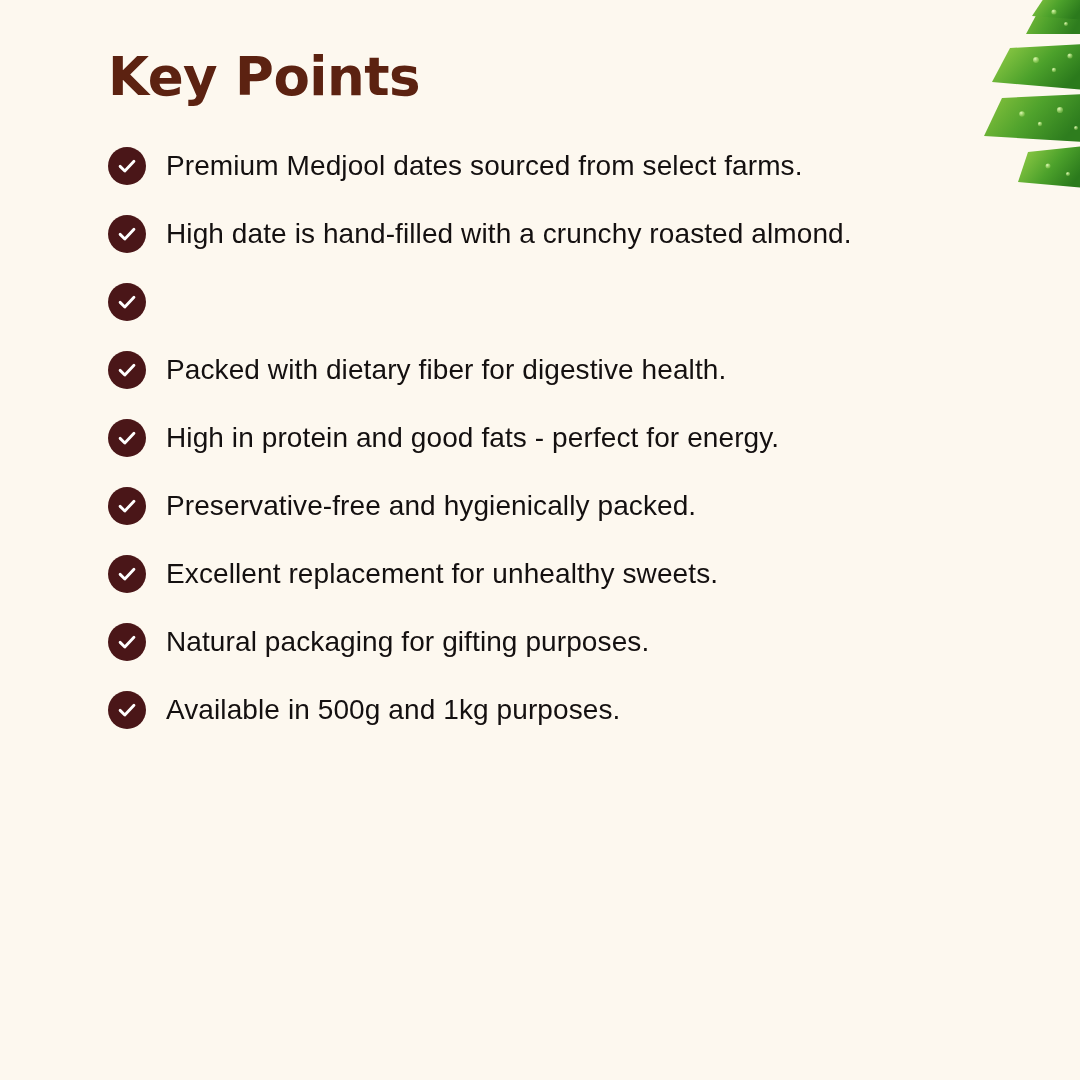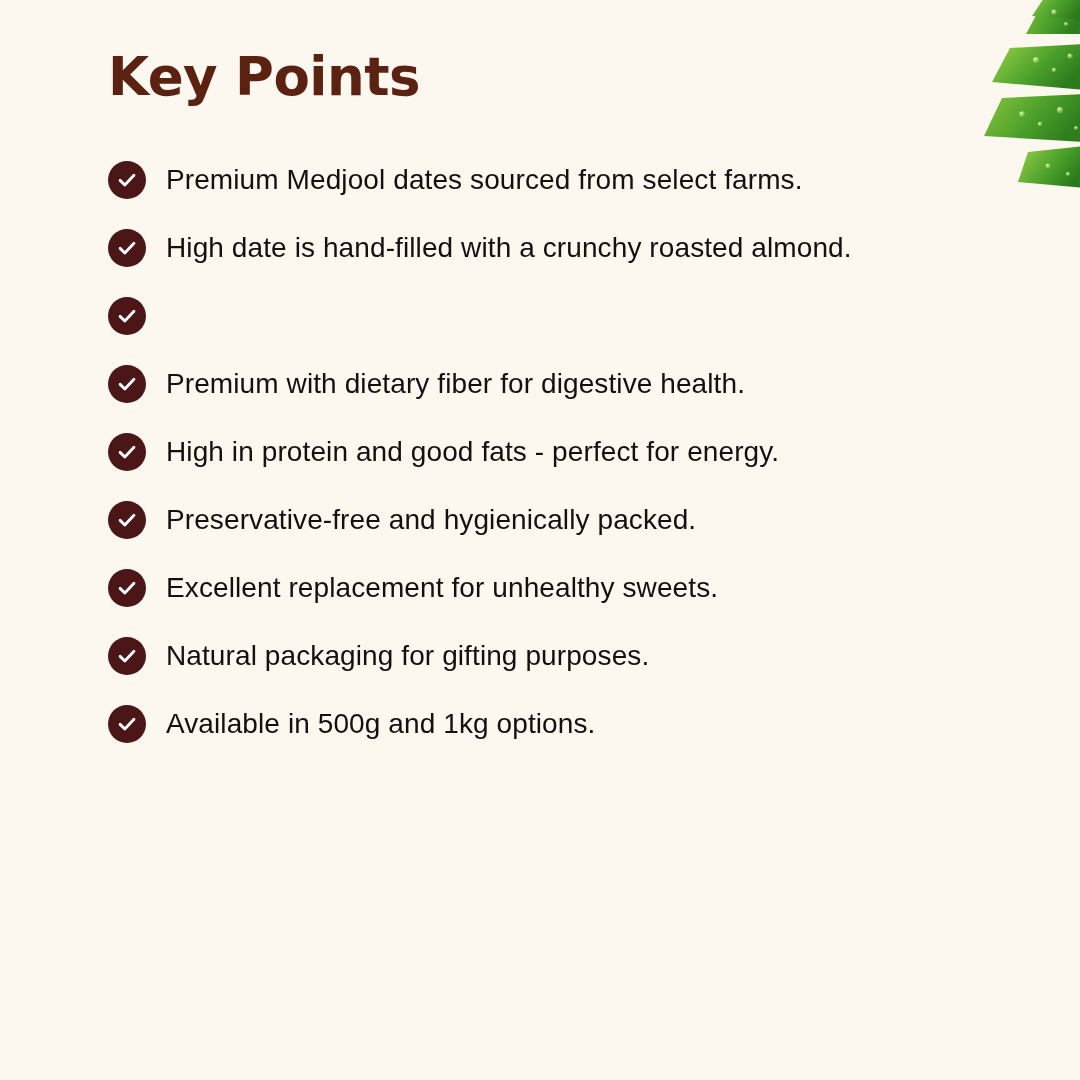--- a/index.html
+++ b/index.html
@@ -46,21 +46,21 @@
     font-weight: 700;
     letter-spacing: -0.5px;
     color: #5c2211;
     line-height: 1.1;
   }
 
   
   .keypoints-list {
     position: absolute;
     left: 108px;
-    top: 146px;
+    top: 132px;
     width: 900px;
     margin: 0;
     padding: 0;
     list-style: none;
   }
   .keypoint-row {
     display: flex;
     align-items: center;
     height: 68px;
   }
@@ -183,21 +183,21 @@
           </svg>
       </span>
     </li>
 
     <li class="keypoint-row">
       <span class="check-badge">
         <svg viewBox="0 0 24 24" xmlns="http://www.w3.org/2000/svg">
             <path d="M4.5 12.4 L9.6 17.4 L19.6 6.8" fill="none" stroke="#ffffff" stroke-width="3.1" stroke-linecap="round" stroke-linejoin="round"></path>
           </svg>
       </span>
-      <span class="keypoint-text">Premium with dietary fiber for digestive health.</span>
+      <span class="keypoint-text">Packed with dietary fiber for digestive health.</span>
     </li>
 
     <li class="keypoint-row">
       <span class="check-badge">
         <svg viewBox="0 0 24 24" xmlns="http://www.w3.org/2000/svg">
             <path d="M4.5 12.4 L9.6 17.4 L19.6 6.8" fill="none" stroke="#ffffff" stroke-width="3.1" stroke-linecap="round" stroke-linejoin="round"></path>
           </svg>
       </span>
       <span class="keypoint-text">High in protein and good fats - perfect for energy.</span>
     </li>
@@ -228,21 +228,21 @@
       </span>
       <span class="keypoint-text">Natural packaging for gifting purposes.</span>
     </li>
 
     <li class="keypoint-row">
       <span class="check-badge">
         <svg viewBox="0 0 24 24" xmlns="http://www.w3.org/2000/svg">
             <path d="M4.5 12.4 L9.6 17.4 L19.6 6.8" fill="none" stroke="#ffffff" stroke-width="3.1" stroke-linecap="round" stroke-linejoin="round"></path>
           </svg>
       </span>
-      <span class="keypoint-text">Available in 500g and 1kg options.</span>
+      <span class="keypoint-text">Available in 500g and 1kg purposes.</span>
     </li>
 
 
   </ul>
 
   <div class="product-row">
 
     <div class="date-figure left">
       <svg viewBox="0 0 300 230" xmlns="http://www.w3.org/2000/svg">
         <defs>

